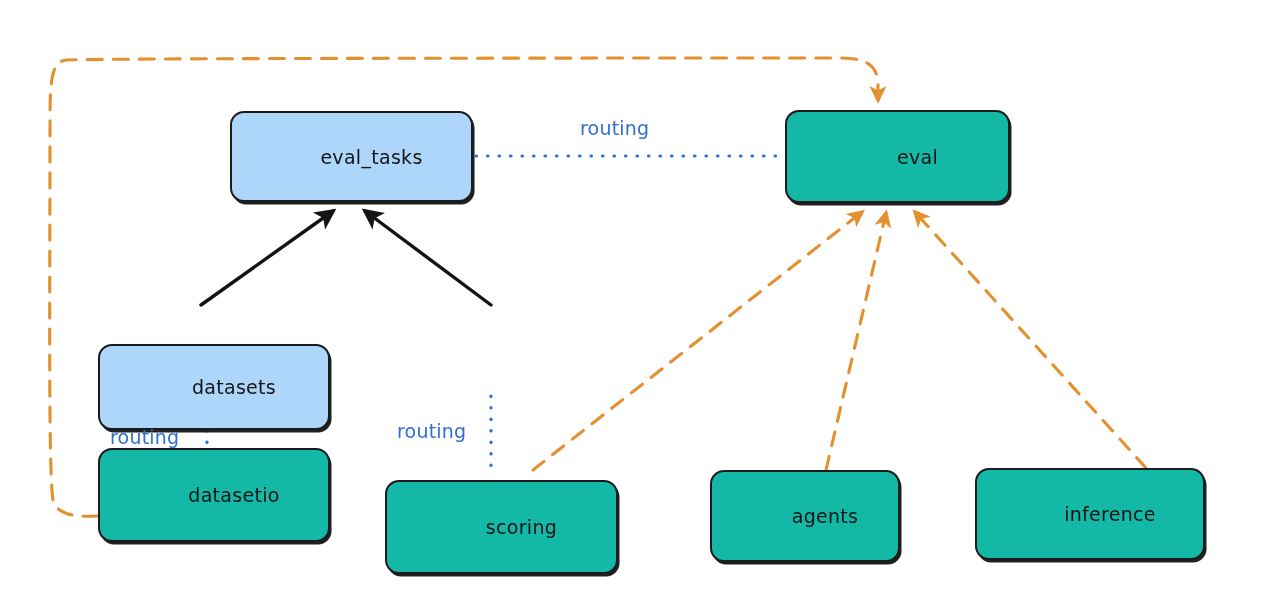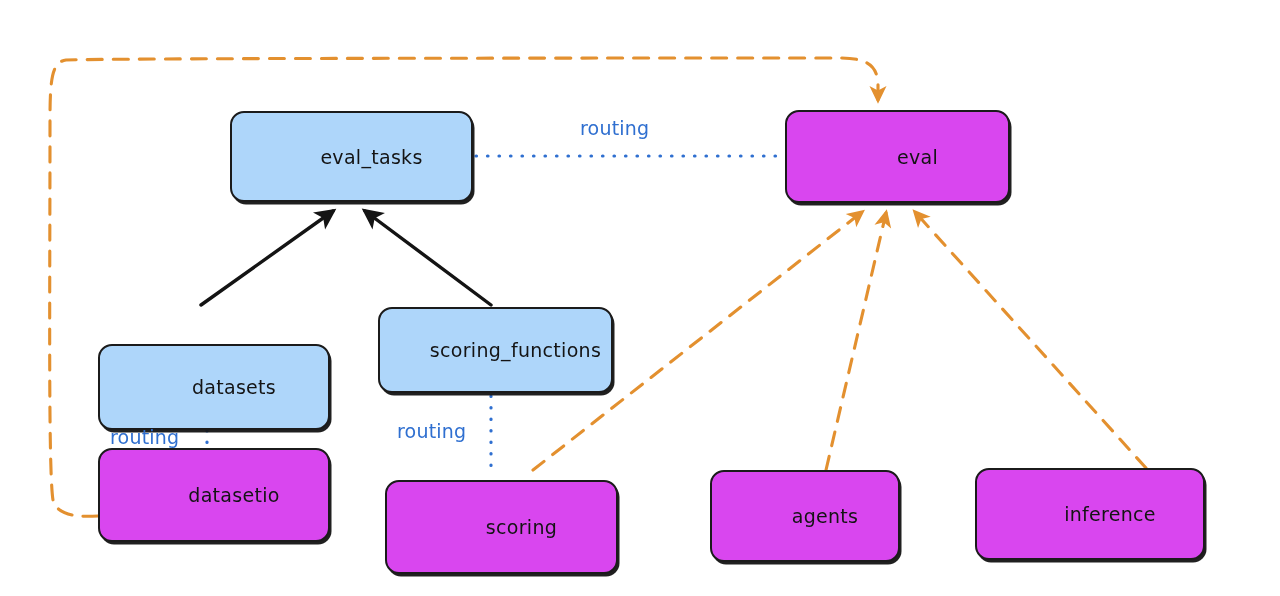--- a/index.html
+++ b/index.html
@@ -37,21 +37,21 @@
     justify-content: center;
     text-align: center;
     font-family: "DejaVu Sans", sans-serif;
     font-size: 19px;
     letter-spacing: 0.3px;
     color: #141414;
     box-shadow: 2px 3px 0 -0.5px rgba(20,20,20,0.95);
     padding-left: 40px;
   }
   .node.api { background: #aed6fa; }
-  .node.provider { background: #d946ef; text-align: right; }
+  .node.provider { background: #14b8a6; text-align: right; }
   .node-label { pointer-events: none; }
   .edge-label {
     position: absolute;
     font-family: "DejaVu Sans", sans-serif;
     font-size: 19px;
     color: #2f6fd0;
     white-space: nowrap;
     letter-spacing: 0.2px;
   }
 </style>
@@ -114,23 +114,20 @@
   </div>
 
   <div class="node provider" style="left:785px; top:110px; width:225px; height:93px;">
     <span class="node-label">eval</span>
   </div>
 
   <div class="node api" style="left:98px; top:307px; width:232px; height:86px;margin-top:37px;">
     <span class="node-label">datasets</span>
   </div>
 
-  <div class="node api" style="left:378px; top:307px; width:235px; height:86px;">
-    <span class="node-label">scoring_functions</span>
-  </div>
 
   <div class="node provider" style="left:98px; top:448px; width:232px; height:94px;">
     <span class="node-label">datasetio</span>
   </div>
 
   <div class="node provider" style="left:385px; top:480px; width:233px; height:94px;">
     <span class="node-label">scoring</span>
   </div>
 
   <div class="node provider" style="left:710px; top:470px; width:190px; height:92px;">

